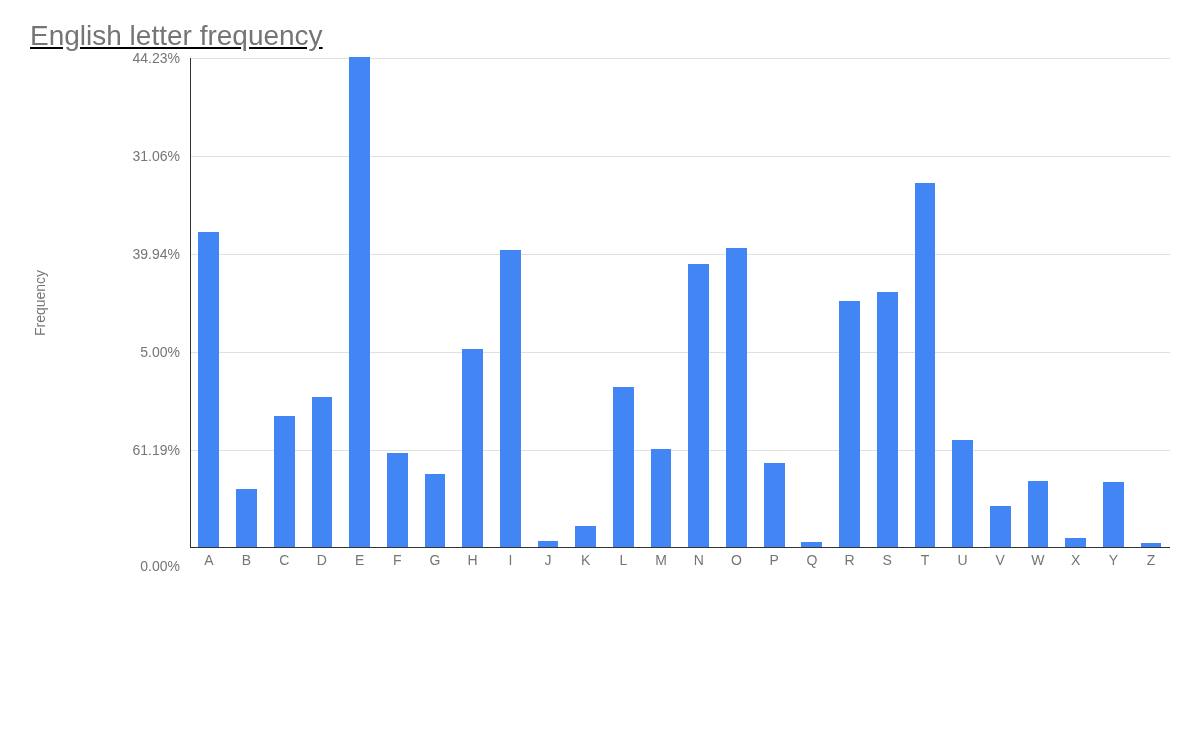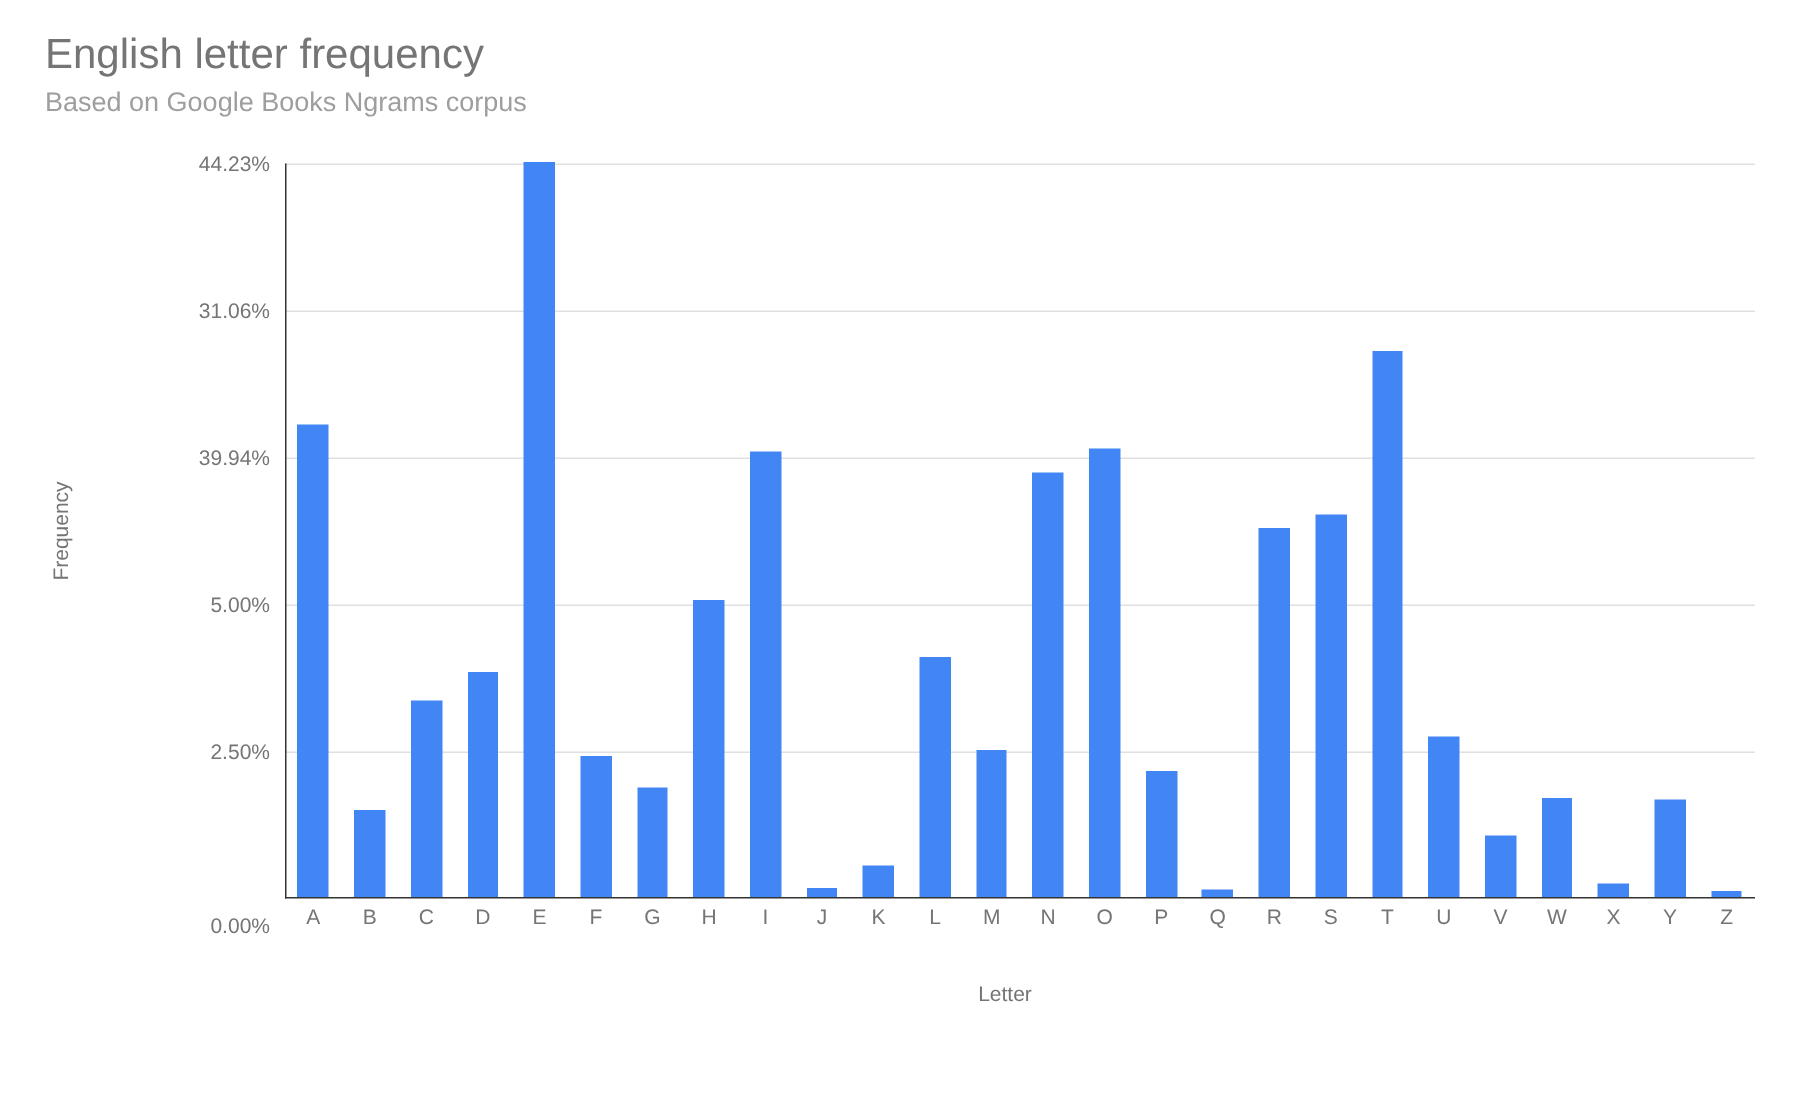--- a/index.html
+++ b/index.html
@@ -9,20 +9,21 @@
     width: 1200px;
     height: 742px;
     position: relative;
     overflow: hidden;
   }
   .chart-container {
     position: absolute;
     left: 30px;
     top: 20px;
     width: 1140px;
+    text-decoration: underline;
   }
   .title {
     font-size: 28px;
     color: #757575;
     font-weight: 400;
     margin-bottom: 6px;
   }
   .subtitle {
     font-size: 18px;
     color: #9e9e9e;
@@ -118,29 +119,28 @@
     width: 1px;
     height: 490px;
     background: #333;
   }
 </style>
 </head>
 <body>
 
 <div class="chart-container">
   <div class="title">English letter frequency</div>
-  <div class="subtitle">Based on Google Books Ngrams corpus</div>
 
   <div class="plot-area">
     <div class="y-axis-label">Frequency</div>
 
     <div class="grid-region" id="grid-region">
         <div class="y-tick" style="top: 508px;">0.00%</div>
         <div class="gridline" style="top: 392px;"></div>
-        <div class="y-tick" style="top: 392px;">2.50%</div>
+        <div class="y-tick" style="top: 392px;">61.19%</div>
         <div class="gridline" style="top: 294px;"></div>
         <div class="y-tick" style="top: 294px;">5.00%</div>
         <div class="gridline" style="top: 196px;"></div>
         <div class="y-tick" style="top: 196px;">39.94%</div>
         <div class="gridline" style="top: 98px;"></div>
         <div class="y-tick" style="top: 98px;">31.06%</div>
         <div class="gridline" style="top: 0px;"></div>
         <div class="y-tick" style="top: 0px;">44.23%</div>
       </div>
     <div class="y-axis-line"></div>
@@ -248,15 +248,14 @@
         <div class="x-label">S</div>
         <div class="x-label">T</div>
         <div class="x-label">U</div>
         <div class="x-label">V</div>
         <div class="x-label">W</div>
         <div class="x-label">X</div>
         <div class="x-label">Y</div>
         <div class="x-label">Z</div>
       </div>
 
-    <div class="x-axis-label">Letter</div>
   </div>
 </div>
 
 </body></html>

